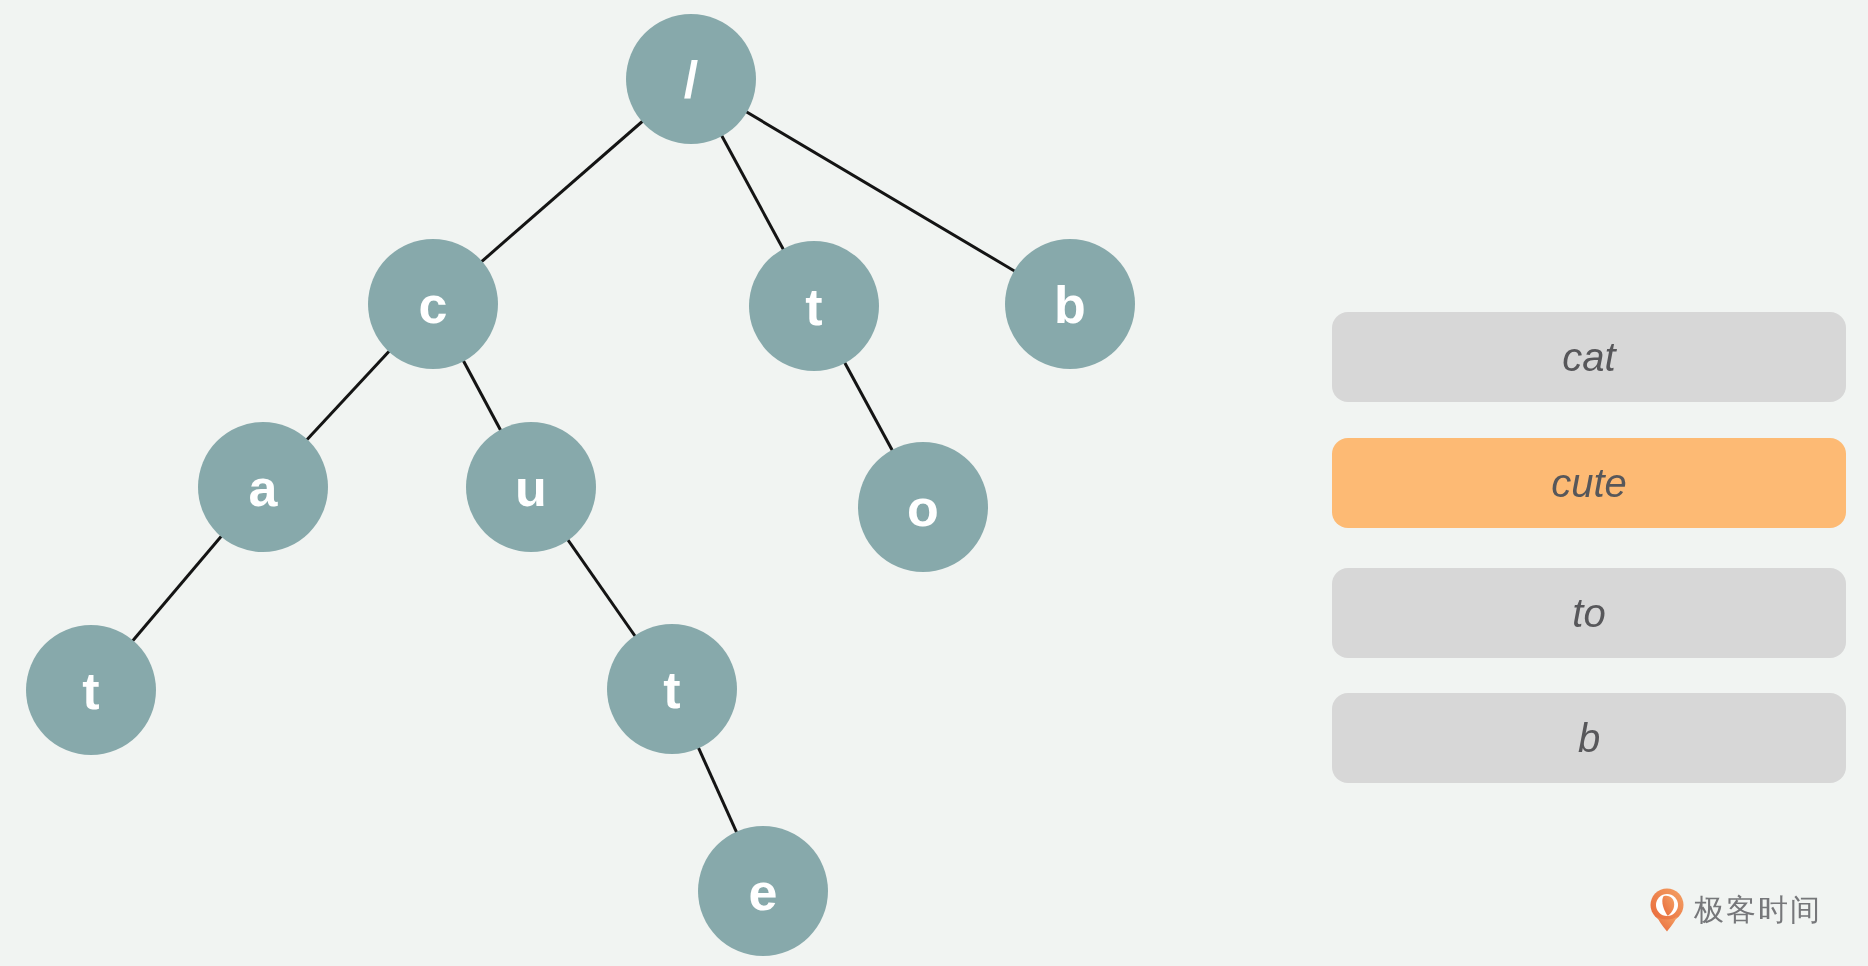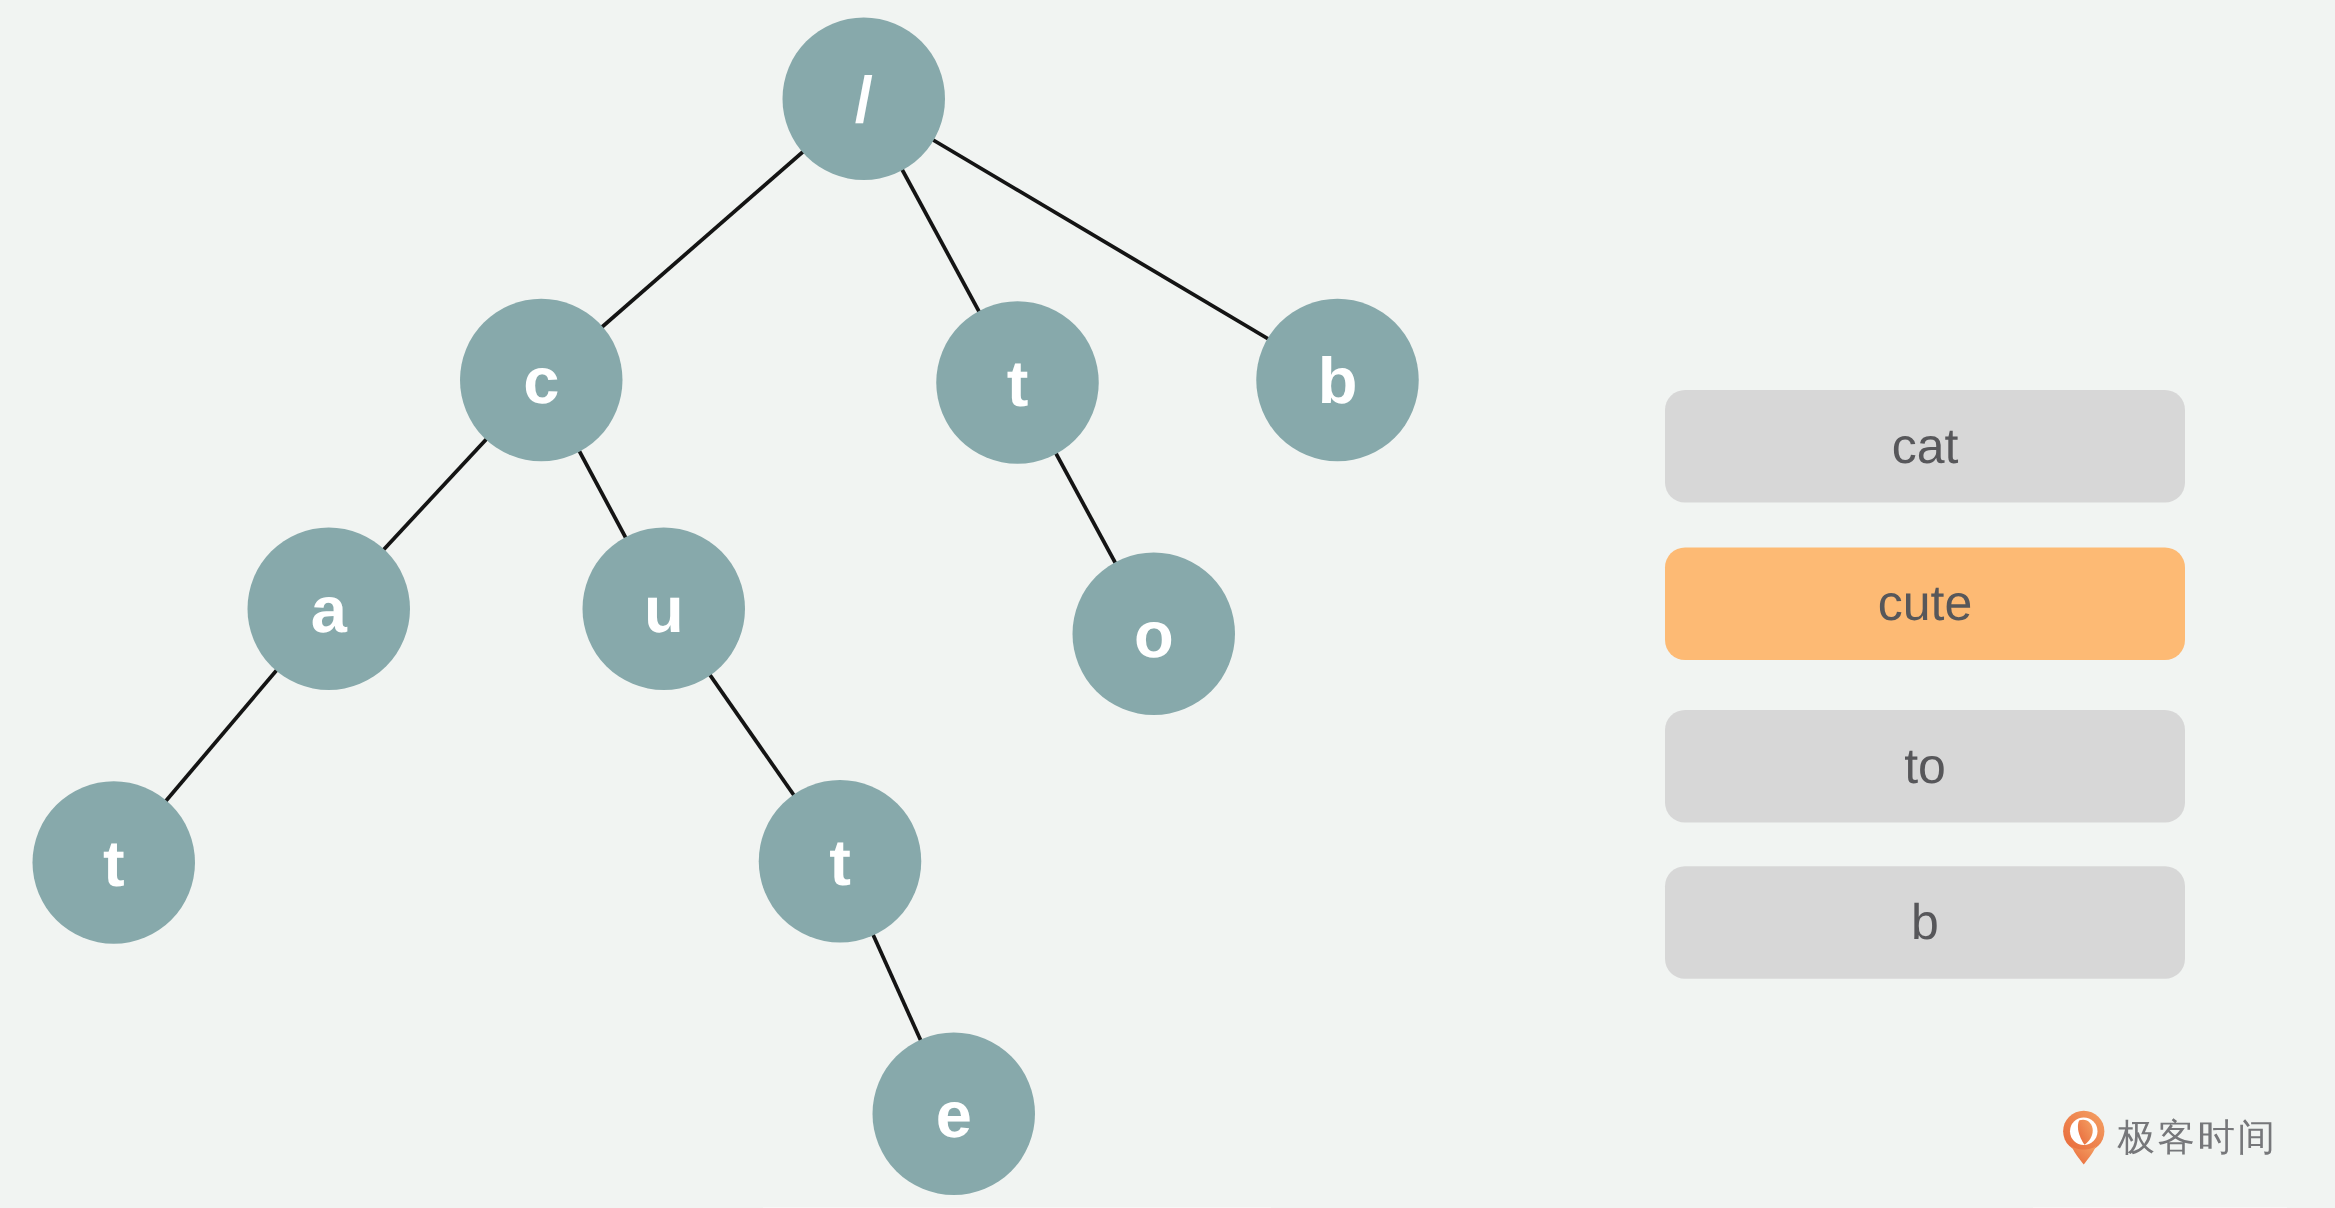--- a/index.html
+++ b/index.html
@@ -15,29 +15,30 @@
   .tree-edge { stroke-width: 3px; }
   .tree-node-label {
     font-family: "Liberation Sans", "DejaVu Sans", sans-serif;
     font-weight: bold;
     font-size: 52px;
     text-anchor: middle;
   }
   .chip {
     position: absolute;
     left: 1332px;
-    width: 416px;
+    width: 514px;
     height: 90px;
     border-radius: 16px;
     display: flex;
     align-items: center;
     justify-content: center;
     font-size: 40px;
     cursor: pointer;
     user-select: none;
+    font-style: italic;
   }
   .chip-1 { top: 312px; }
   .chip-2 { top: 438px; }
   .chip-3 { top: 568px; }
   .chip-4 { top: 693px; }
   .logo {
     position: absolute;
     left: 1650px;
     top: 888px;
     display: flex;

